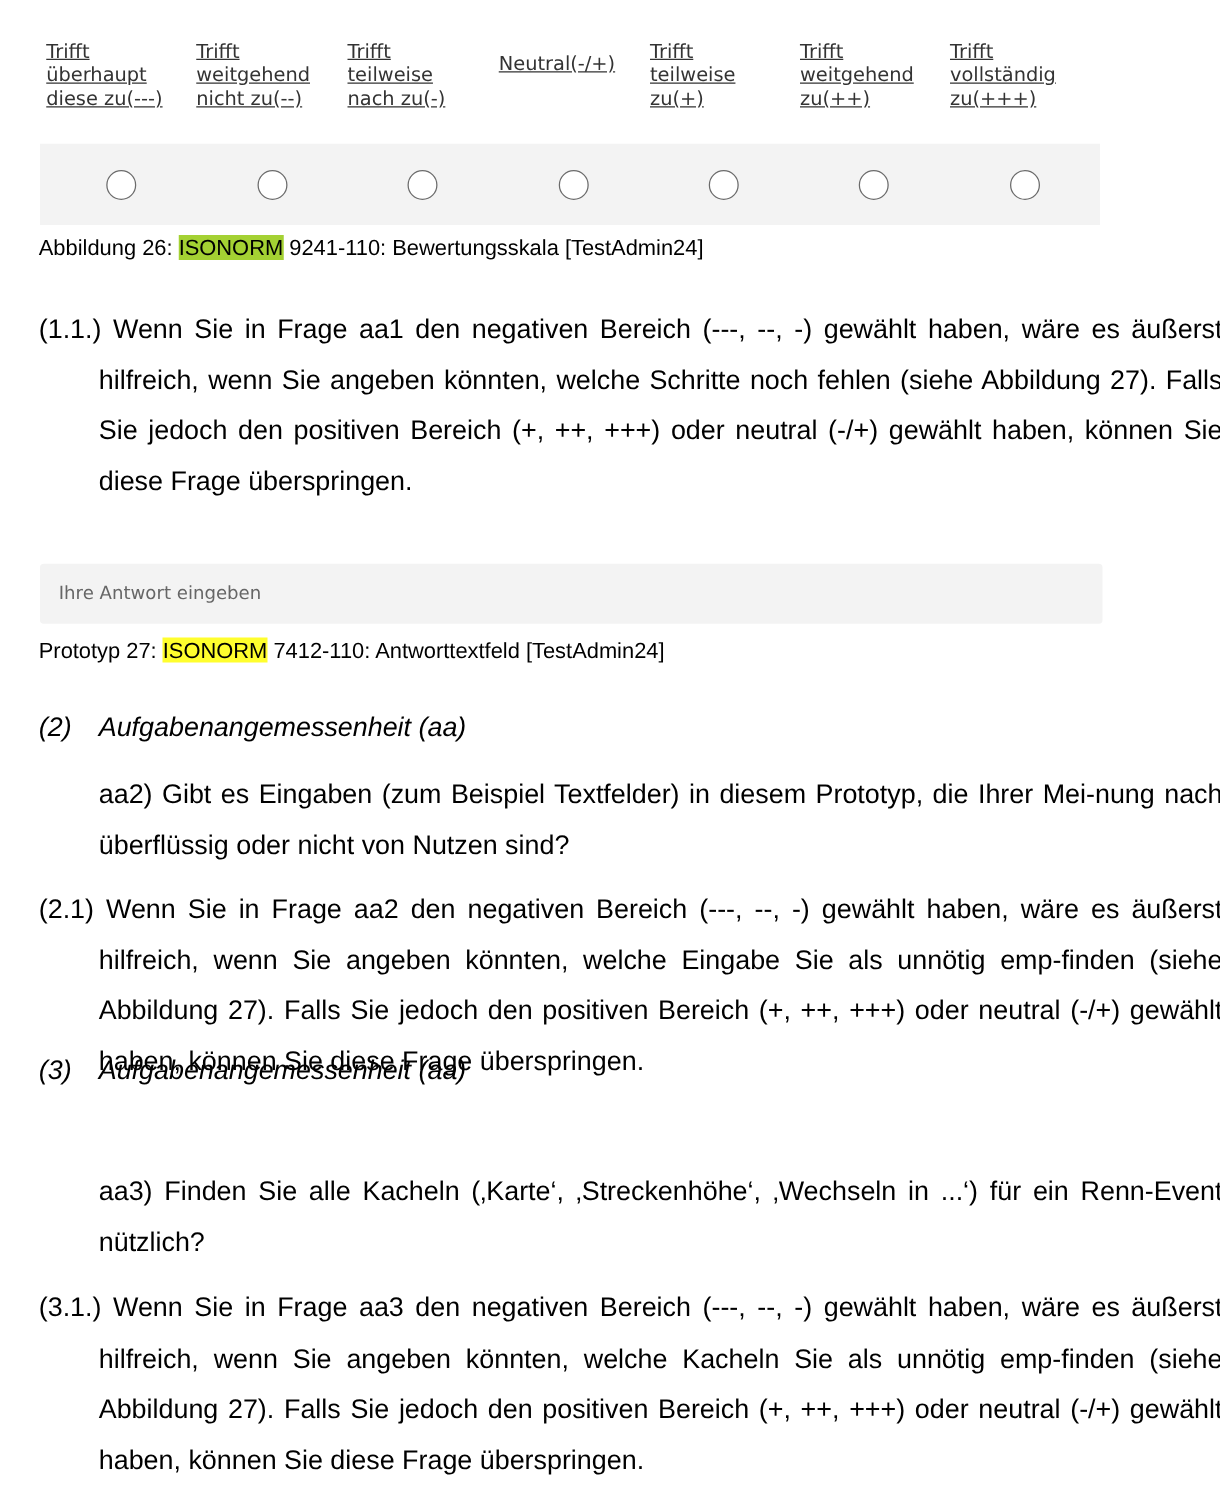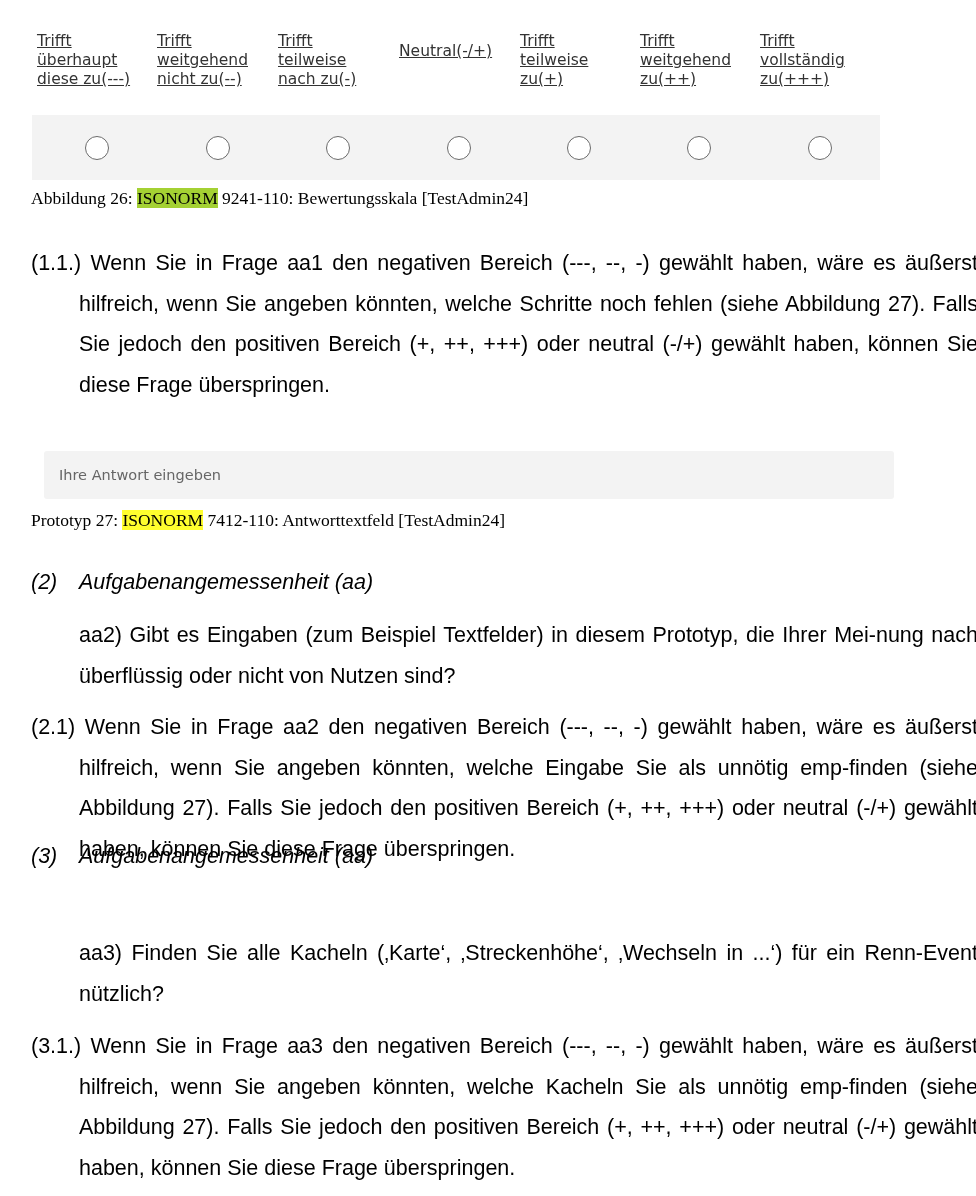--- a/index.html
+++ b/index.html
@@ -6,26 +6,26 @@
   body { width: 976px; height: 1196px; position: relative; overflow: hidden; color: #000; }
 
   .scale-header { position: absolute; top: 32px; left: 36px; width: 844px; height: 66px; }
   .scale-col { position: absolute; top: 0; width: 120px; text-align: left;
     font-family: "DejaVu Sans", sans-serif; font-size: 15.5px; line-height: 19px; color: #333; text-decoration: underline; }
   .scale-col.single { top: 10px; }
   .radio-band { position: absolute; top: 115px; left: 32px; width: 848px; height: 65px; background: #f3f3f3; }
   .radio { position: absolute; top: 21px; width: 24px; height: 24px; border: 1.6px solid #6b6b6b;
     border-radius: 50%; background: #fff; box-sizing: border-box; cursor: pointer; }
 
-  .caption { position: absolute; left: 31px; font-family: Liberation Serif, serif;
+  .caption { position: absolute; left: 31px; font-family: Liberation Sans, sans-serif;
     font-size: 17.5px; line-height: 22px; color: #000; white-space: nowrap; }
   .hl-green { background: #a4d133; }
   .hl-yellow { background: #fffe2e; }
 
-  .answer-field { position: absolute; top: 451px; left: 44px; width: 850px; height: 48px;
+  .answer-field { position: absolute; top: 451px; left: 32px; width: 850px; height: 48px;
     background: #f3f3f3; border: none; border-radius: 3px; box-sizing: border-box;
     padding: 0 15px; font-family: "DejaVu Sans", sans-serif; font-size: 14.5px; color: #8b5cf6; outline: none; }
   .answer-field::placeholder { color: #666; }
 
   .para { position: absolute; left: 31px; width: 899px; font-family: "Liberation Sans", sans-serif;
     font-size: 21.5px; line-height: 40.5px; color: #000; text-align: justify; }
   .hang { padding-left: 48px; text-indent: -48px; }
   .indent { padding-left: 48px; }
   .heading { position: absolute; left: 31px; font-family: "Liberation Sans", sans-serif;
     font-size: 21.5px; line-height: 40px; white-space: nowrap; font-style: italic; }

